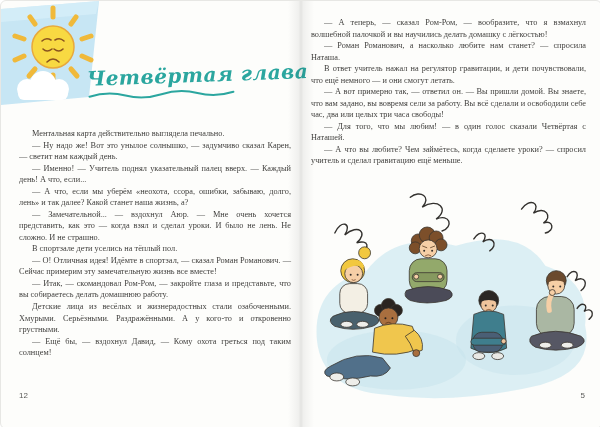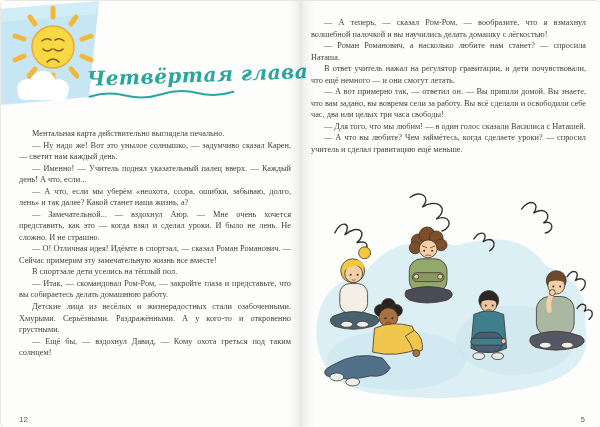--- a/index.html
+++ b/index.html
@@ -11,21 +11,21 @@
     background:linear-gradient(to right,rgba(0,0,0,0) 0%,rgba(0,0,0,0.05) 40%,rgba(0,0,0,0.10) 50%,rgba(0,0,0,0.05) 60%,rgba(0,0,0,0) 100%);}
   .sun-illo{position:absolute;left:0;top:0;width:112px;height:120px;}
   .chapter-title-wrap{position:absolute;left:86px;top:62px;transform:rotate(-2deg);}
   .chapter-title{margin:0;font:italic 700 20px "DejaVu Serif",serif;color:#2ba69f;letter-spacing:.5px;white-space:nowrap;}
   .title-squiggle{display:block;margin-top:2px;}
   .text-block{position:absolute;font-size:8.3px;line-height:1.39;color:#3f3e3c;text-align:justify;}
   .text-block p{margin:0;text-indent:13px;}
   .text-left{left:18px;right:10px;top:127px;font-family:Liberation Serif, serif;}
   .text-right{left:10px;right:15px;top:16px;}
   .kids-illo{position:absolute;left:6px;top:190px;width:288px;height:214px;}
-  .page-num{position:absolute;bottom:4px;font:8px "Liberation Sans",sans-serif;color:#5a5a58;}
+  .page-num{position:absolute;bottom:28px;font:8px "Liberation Sans",sans-serif;color:#5a5a58;}
   .page-num.pn-left{left:18px;}
   .page-num.pn-right{right:16px;}
 </style>
 </head>
 <body>
 
 <div class="spread">
 
   <div class="page left">
 
@@ -66,38 +66,38 @@
         <path d="M2,4 q18,-5 36,0 t36,0 t36,0 t36,0" stroke="#2ba69f" stroke-width="2" fill="none" stroke-linecap="round"></path>
       </svg>
     </div>
 
     <div class="text-block text-left">
       <p>Ментальная карта действительно выглядела печально.</p>
       <p>— Ну надо же! Вот это унылое солнышко, — задумчиво сказал Карен, — светит нам каждый день.</p>
       <p>— Именно! — Учитель поднял указательный палец вверх. — Каждый день! А что, если...</p>
       <p>— А что, если мы уберём «неохота, ссора, ошибки, забываю, долго, лень» и так далее? Какой станет наша жизнь, а?</p>
       <p>— Замечательной... — вздохнул Аюр. — Мне очень хочется представить, как это — когда взял и сделал уроки. И было не лень. Не сложно. И не страшно.</p>
+      <p>В спортзале дети уселись на тёплый пол.</p>
       <p>— О! Отличная идея! Идёмте в спортзал, — сказал Роман Романович. — Сейчас примерим эту замечательную жизнь все вместе!</p>
-      <p>В спортзале дети уселись на тёплый пол.</p>
       <p>— Итак, — скомандовал Ром-Ром, — закройте глаза и представьте, что вы собираетесь делать домашнюю работу.</p>
       <p>Детские лица из весёлых и жизнерадостных стали озабоченными. Хмурыми. Серьёзными. Раздражёнными. А у кого-то и откровенно грустными.</p>
       <p>— Ещё бы, — вздохнул Давид, — Кому охота греться под таким солнцем!</p>
     </div>
 
     <div class="page-num pn-left">12</div>
   </div>
 
   <div class="page right">
 
     <div class="text-block text-right">
       <p>— А теперь, — сказал Ром-Ром, — вообразите, что я взмахнул волшебной палочкой и вы научились делать домашку с лёгкостью!</p>
       <p>— Роман Романович, а насколько любите нам станет? — спросила Наташа.</p>
       <p>В ответ учитель нажал на регулятор гравитации, и дети почувствовали, что ещё немного — и они смогут летать.</p>
       <p>— А вот примерно так, — ответил он. — Вы пришли домой. Вы знаете, что вам задано, вы вовремя сели за работу. Вы всё сделали и освободили себе час, два или целых три часа свободы!</p>
-      <p>— Для того, что мы любим! — в один голос сказали Василиса с Наташей.</p>
+      <p>— Для того, что мы любим! — в один голос сказали Четвёртая с Наташей.</p>
       <p>— А что вы любите? Чем займётесь, когда сделаете уроки? — спросил учитель и сделал гравитацию ещё меньше.</p>
     </div>
 
     <svg class="kids-illo" viewBox="0 0 290 215" aria-hidden="true">
 
       <path d="M10,150 Q5,95 60,80 Q90,40 150,55 Q215,35 240,75 Q285,90 280,135 Q290,180 235,195 Q150,215 80,205 Q15,200 10,150 Z" fill="#d6ecf2" opacity="0.85"></path>
       <ellipse cx="90" cy="170" rx="70" ry="30" fill="#c6e3ec" opacity="0.5"></ellipse>
       <ellipse cx="210" cy="150" rx="60" ry="35" fill="#c6e3ec" opacity="0.45"></ellipse>
 
       <g stroke="#33312e" stroke-width="1.4" fill="none" stroke-linecap="round">

